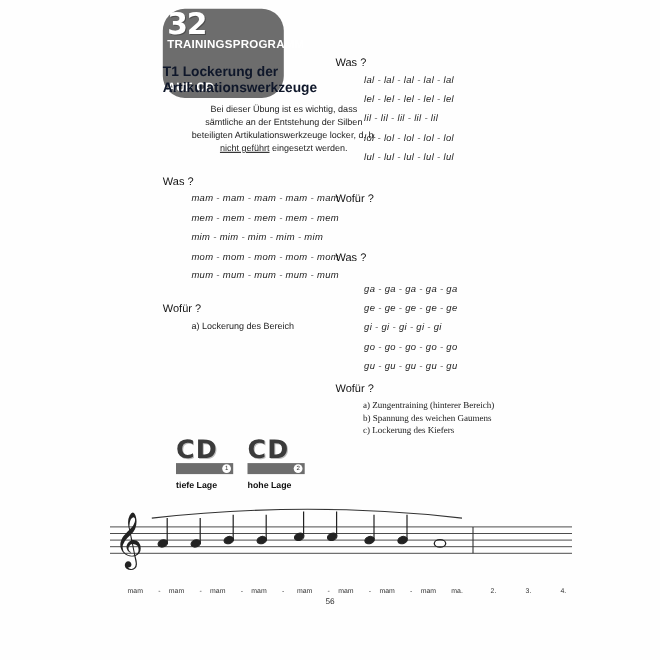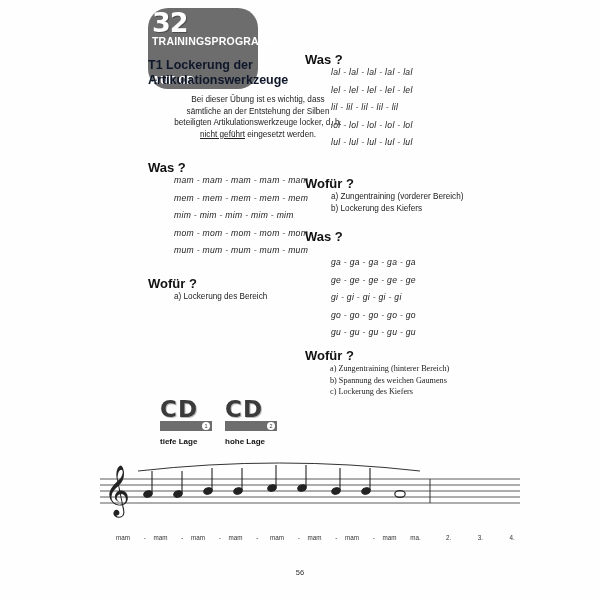--- a/index.html
+++ b/index.html
@@ -81,22 +81,22 @@
     font-size: 8.2px;
     line-height: 11.6px;
     color: #222;
     text-align: center;
   }
   .intro u { text-decoration: underline; }
 
   
   .label {
     position: absolute;
-    font-size: 13px;
-    font-weight: bold;
+    font-size: 10px;
+    font-weight: normal;
     color: #111;
   }
 
   
   .syl-block {
     position: absolute;
     font-size: 8.6px;
     font-style: italic;
     color: #222;
     line-height: 17.5px;
@@ -175,21 +175,21 @@
     font-size: 6.3px;
     color: #333;
     white-space: nowrap;
   }
   .lyric-row span { display: inline-block; }
 
   
   .page-number {
     position: absolute;
     left: 0;
-    top: 568px;
+    top: 542px;
     width: 600px;
     text-align: center;
     font-size: 7.5px;
     color: #333;
   }
 </style>
 </head>
 <body>
 
 <div class="page">
@@ -221,24 +221,20 @@
 
   <div class="label" style="left:305px; top:52px;">Was ?</div>
   <div class="syl-block" style="left:331px; top:64px;">
     <div>lal - lal - lal - lal - lal</div>
     <div>lel - lel - lel - lel - lel</div>
     <div>lil - lil - lil - lil - lil</div>
     <div>lol - lol - lol - lol - lol</div>
     <div>lul - lul - lul - lul - lul</div>
   </div>
   <div class="label" style="left:305px; top:176px;">Wofür ?</div>
-  <div class="answers" style="left:331px; top:191px;">
-    <div>a) Zungentraining (vorderer Bereich)</div>
-    <div>b) Lockerung des Kiefers</div>
-  </div>
 
   <div class="label" style="left:305px; top:229px;">Was ?</div>
   <div class="syl-block" style="left:331px; top:254px;">
     <div>ga - ga - ga - ga - ga</div>
     <div>ge - ge - ge - ge - ge</div>
     <div>gi - gi - gi - gi - gi</div>
     <div>go - go - go - go - go</div>
     <div>gu - gu - gu - gu - gu</div>
   </div>
   <div class="label" style="left:305px; top:348px;">Wofür ?</div>

